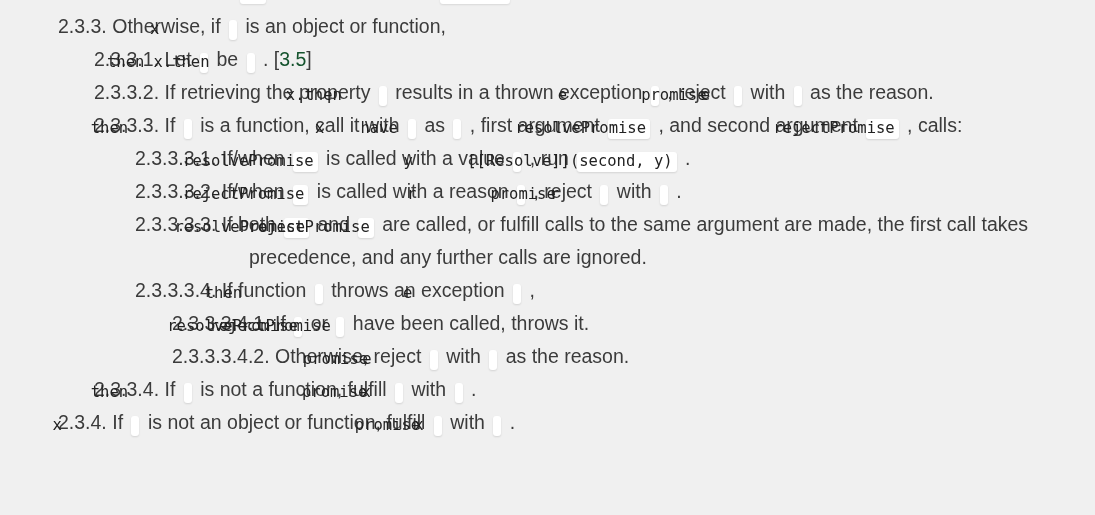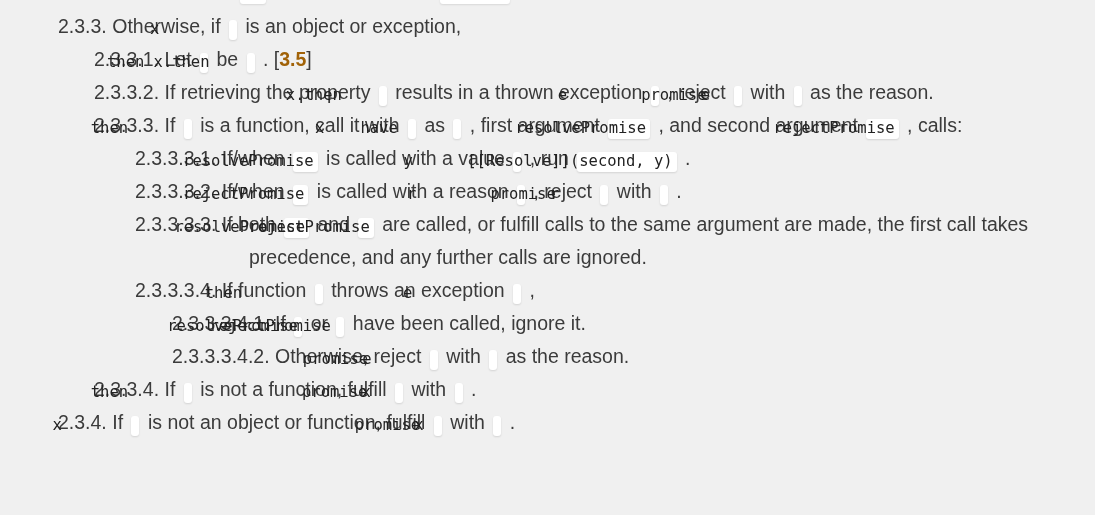--- a/index.html
+++ b/index.html
@@ -70,41 +70,40 @@
     box-shadow: 0 1px 2px rgba(0,0,0,0.12);
     white-space: nowrap;
     line-height: 1;
     display: inline-block;
     vertical-align: baseline;
     position: relative;
     top: 1px;
   }
 
   a.xref {
-    color: #a16207;
+    color: #14532d;
     text-decoration: none;
-    font-weight: bold;
   }
 </style>
 </head>
 <body>
 
 <div id="spec">
 
   <div class="top-fragment" id="frag-a"></div>
   <div class="top-fragment" id="frag-b"></div>
 
   <div class="items" id="clause-list">
-      <div class="item h1"><span>2.3.3.</span> <span>Otherwise, if </span><code>x</code><span> is an object or exception,</span></div>
+      <div class="item h1"><span>2.3.3.</span> <span>Otherwise, if </span><code>x</code><span> is an object or function,</span></div>
       <div class="item h2"><span>2.3.3.1.</span> <span>Let </span><code>then</code><span> be </span><code>x.then</code><span> . [</span><a class="xref" href="#">3.5</a><span>]</span></div>
       <div class="item h3"><span>2.3.3.2.</span> <span>If retrieving the property </span><code>x.then</code><span> results in a thrown exception </span><code>e</code><span> , reject </span><code>promise</code><span> with </span><code>e</code><span> as the reason.</span></div>
       <div class="item h3"><span>2.3.3.3.</span> <span>If </span><code>then</code><span> is a function, call it with </span><code>x</code><span> as </span><code>have</code><span> , first argument </span><code>resolvePromise</code><span> , and second argument </span><code>rejectPromise</code><span> , calls:</span></div>
       <div class="item h4"><span>2.3.3.3.1.</span> <span>If/when </span><code>resolvePromise</code><span> is called with a value </span><code>y</code><span> , run </span><code>[[Resolve]](second, y)</code><span> .</span></div>
       <div class="item h4"><span>2.3.3.3.2.</span> <span>If/when </span><code>rejectPromise</code><span> is called with a reason </span><code>r</code><span> , reject </span><code>promise</code><span> with </span><code>r</code><span> .</span></div>
       <div class="item h4"><span>2.3.3.3.3.</span> <span>If both </span><code>resolvePromise</code><span> and </span><code>rejectPromise</code><span> are called, or fulfill calls to the same argument are made, the first call takes precedence, and any further calls are ignored.</span></div>
       <div class="item h4"><span>2.3.3.3.4.</span> <span>If function </span><code>then</code><span> throws an exception </span><code>e</code><span> ,</span></div>
-      <div class="item h5"><span>2.3.3.3.4.1.</span> <span>If </span><code>resolvePromise</code><span> or </span><code>rejectPromise</code><span> have been called, ignore it.</span></div>
+      <div class="item h5"><span>2.3.3.3.4.1.</span> <span>If </span><code>resolvePromise</code><span> or </span><code>rejectPromise</code><span> have been called, throws it.</span></div>
       <div class="item h5"><span>2.3.3.3.4.2.</span> <span>Otherwise, reject </span><code>promise</code><span> with </span><code>e</code><span> as the reason.</span></div>
       <div class="item h3"><span>2.3.3.4.</span> <span>If </span><code>then</code><span> is not a function, fulfill </span><code>promise</code><span> with </span><code>x</code><span> .</span></div>
       <div class="item h1"><span>2.3.4.</span> <span>If </span><code>x</code><span> is not an object or function, fulfill </span><code>promise</code><span> with </span><code>x</code><span> .</span></div>
     </div>
 
 </div>
 
 </body></html>

